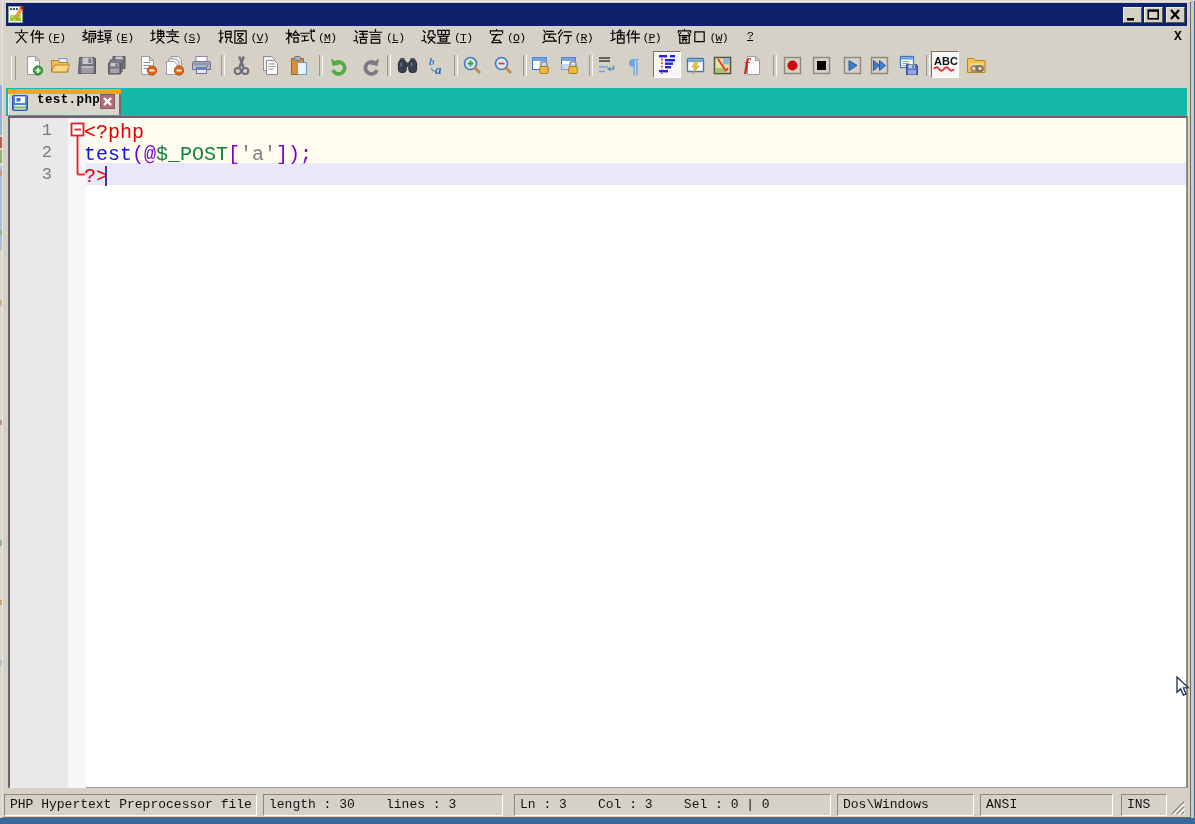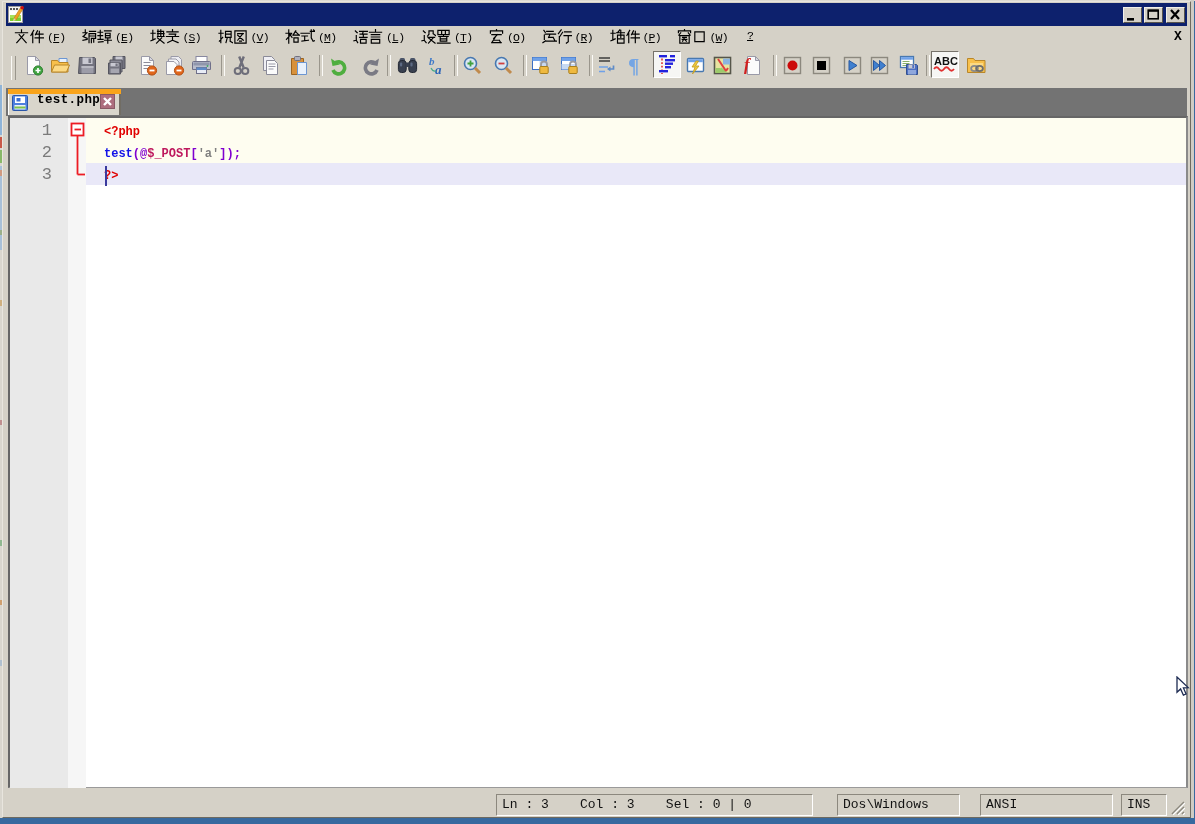--- a/index.html
+++ b/index.html
@@ -14,30 +14,30 @@
  border-top:1px solid #F2F0EA;border-left:1px solid #F2F0EA;
  border-right:1px solid #58544C;border-bottom:1px solid #58544C;box-sizing:border-box;}
 #menubar{position:absolute;left:3px;top:24px;right:3px;height:22px;background:#D5D1C7;color:#000;}
 .mi{position:absolute;top:3px;height:17px;white-space:nowrap;font-size:12.5px;}
 .mi .lat{vertical-align:1px;font-size:11.5px;margin-left:3px;letter-spacing:-0.8px;}
 #toolbar{position:absolute;left:3px;top:46px;right:3px;height:40px;background:#D5D1C7;}
 .ti{position:absolute;top:7px;width:21px;height:21px;}
 .tsep{position:absolute;top:7px;width:2px;height:21px;border-left:1px solid #9a968c;border-right:1px solid #fbfaf7;}
 .pressed{position:absolute;top:3px;width:28px;height:27px;background:#F6F6F4;
  border-top:1px solid #76726a;border-left:1px solid #76726a;border-right:1px solid #fff;border-bottom:1px solid #fff;box-sizing:border-box;}
-#tabbar{position:absolute;left:3px;top:86px;right:3px;height:28px;background:#737373;text-align:center;}
+#tabbar{position:absolute;left:3px;top:86px;right:3px;height:28px;background:#14b8a6;text-align:center;}
 #tab{position:absolute;left:2px;top:1px;width:113px;height:26px;background:#D9D6CC;
  border-left:1px solid #fff;border-right:2px solid #716d64;box-sizing:border-box;}
 #tabtop{position:absolute;left:2px;top:1px;width:113px;height:5px;background:#F9A41B;}
 #editor{position:absolute;left:5px;top:114px;width:1180px;height:672px;background:#fff;
  border-top:2px solid #666;border-left:2px solid #666;border-right:2px solid #8a8a8a;border-bottom:1px solid #9a9a9a;box-sizing:border-box;}
 #nummargin{position:absolute;left:0;top:0;width:58px;height:670px;background:#E9E9E9;}
 #foldmargin{position:absolute;left:58px;top:0;width:18px;height:670px;background:#F6F6F6;}
 .numl{position:absolute;left:0;width:42px;text-align:right;color:#7b7b7b;font-size:17px;line-height:21px;}
-.code{position:absolute;left:94px;font-size:12px;font-weight:bold;white-space:pre;line-height:21px;}
+.code{position:absolute;left:74px;font-size:20px;font-weight:normal;white-space:pre;line-height:21px;}
 #statusbar{position:absolute;left:3px;bottom:0;right:3px;height:27px;background:#D5D1C7;}
 .sp{position:absolute;top:4px;height:22px;background:#D5D1C7;
  border-top:1px solid #8c887e;border-left:1px solid #8c887e;border-right:1px solid #fff;border-bottom:1px solid #fff;box-sizing:border-box;
  font-size:13px;color:#111;line-height:20px;white-space:pre;padding-left:5px;}
 </style></head>
 <body style="filter:blur(0.45px)">
 
 <div class="abs" style="left:0;top:0;width:3px;height:824px;background:#D9D6CE;"></div>
 <div class="abs" style="left:0;top:0;width:1195px;height:1px;background:#DDDAD2;"></div>
 <div class="abs" style="left:1191px;top:0;width:3px;height:818px;background:#CFCCC4;"></div>
@@ -355,27 +355,29 @@
     <div class="numl" style="top:2px;">1</div>
     <div class="numl" style="top:24px;">2</div>
     <div class="numl" style="top:46px;">3</div>
     <svg class="abs" style="left:58px;top:0" width="18" height="70" viewBox="0 0 18 70">
       <rect x="3.5" y="5.5" width="12" height="12" fill="#fff" stroke="#ED1C24" stroke-width="1.8"></rect>
       <line x1="6.5" y1="11.5" x2="13" y2="11.5" stroke="#ED1C24" stroke-width="1.8"></line>
       <line x1="9.5" y1="17.5" x2="9.5" y2="56.5" stroke="#ED1C24" stroke-width="1.8"></line>
       <line x1="9.5" y1="56.5" x2="17" y2="56.5" stroke="#ED1C24" stroke-width="1.8"></line>
     </svg>
     <div class="code" style="top:4px;color:#E00000;">&lt;?php</div>
-    <div class="code" style="top:26px;"><span style="color:#1212E8">test</span><span style="color:#8000D0">(@</span><span style="color:#be185d">$_POST</span><span style="color:#8000D0">[</span><span style="color:#808080">'a'</span><span style="color:#8000D0">]);</span></div>
+    <div class="code" style="top:26px;"><span style="color:#1212E8">test</span><span style="color:#8000D0">(@</span><span style="color:#15803d">$_POST</span><span style="color:#8000D0">[</span><span style="color:#808080">'a'</span><span style="color:#8000D0">]);</span></div>
     <div class="code" style="top:48px;color:#E00000;">?&gt;</div>
     <div class="abs" style="left:95px;top:48px;width:2px;height:20px;background:#3A3A9E;"></div>
   </div>
   <div id="statusbar">
-    <div class="sp" style="left:490px;width:317px;">Ln : 3    Col : 3    Sel : 0 | 0</div>
-    <div class="sp" style="left:831px;width:123px;">Dos\Windows</div>
+    <div class="sp" style="left:-2px;width:253px;">PHP Hypertext Preprocessor file</div>
+    <div class="sp" style="left:257px;width:240px;">length : 30    lines : 3</div>
+    <div class="sp" style="left:508px;width:317px;">Ln : 3    Col : 3    Sel : 0 | 0</div>
+    <div class="sp" style="left:831px;width:137px;">Dos\Windows</div>
     <div class="sp" style="left:974px;width:133px;">ANSI</div>
     <div class="sp" style="left:1115px;width:46px;">INS</div>
     <svg class="abs" style="right:2px;top:9px" width="16" height="16" viewBox="0 0 16 16">
       <path d="M15,3 L3,15 M15,8 L8,15 M15,13 L13,15" stroke="#8c887e" stroke-width="1.6"></path>
       <path d="M16,4 L4,16 M16,9 L9,16 M16,14 L14,16" stroke="#fff" stroke-width="1.2"></path>
     </svg>
   </div>
 </div>
 
 <svg class="abs" style="left:1176px;top:676px" width="14" height="21" viewBox="0 0 14 21">

